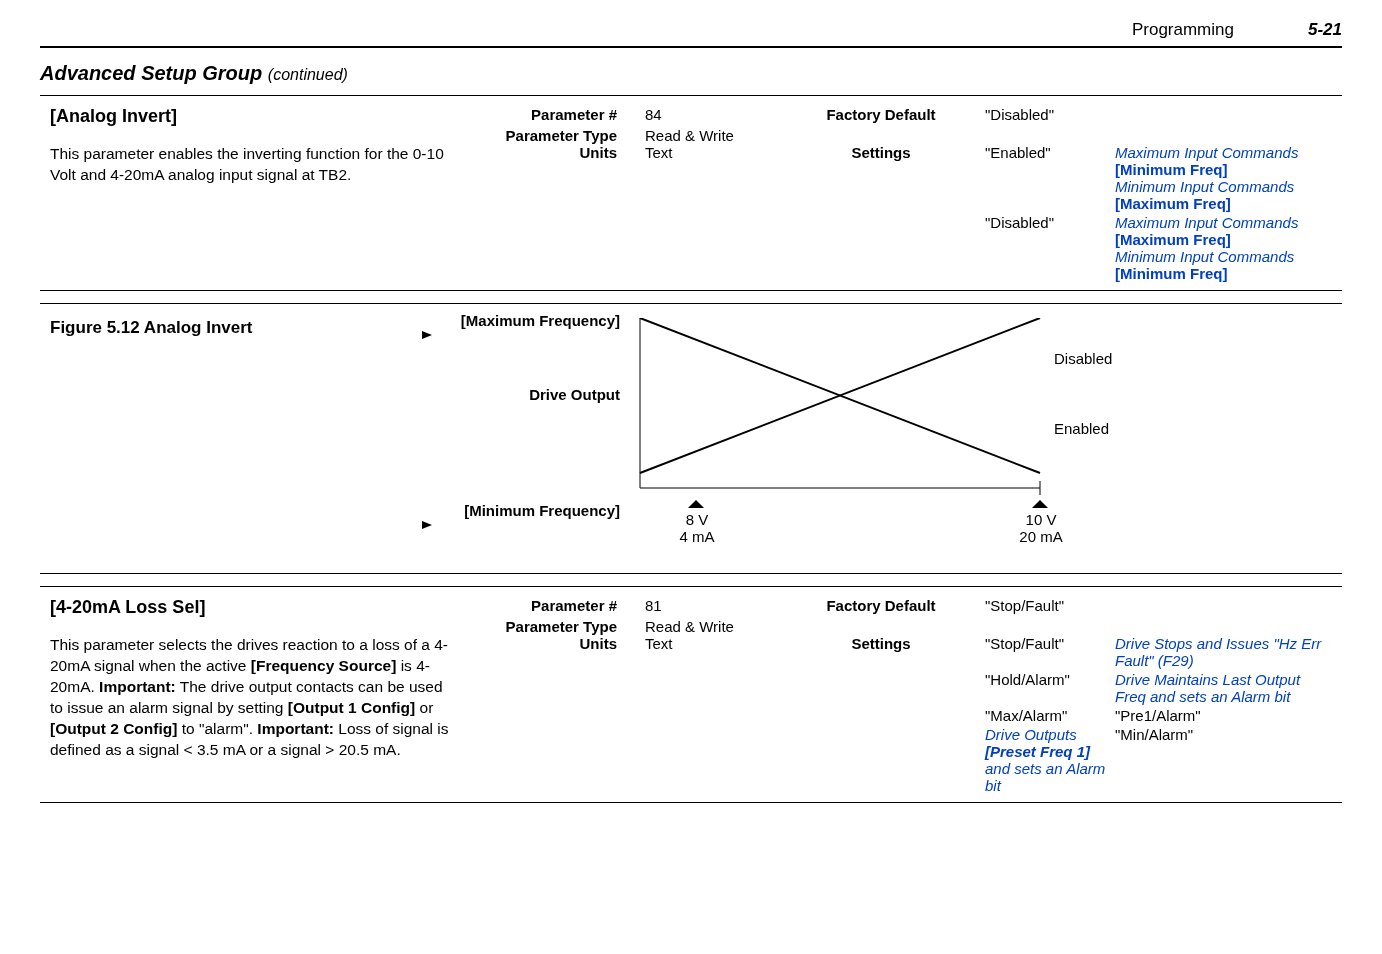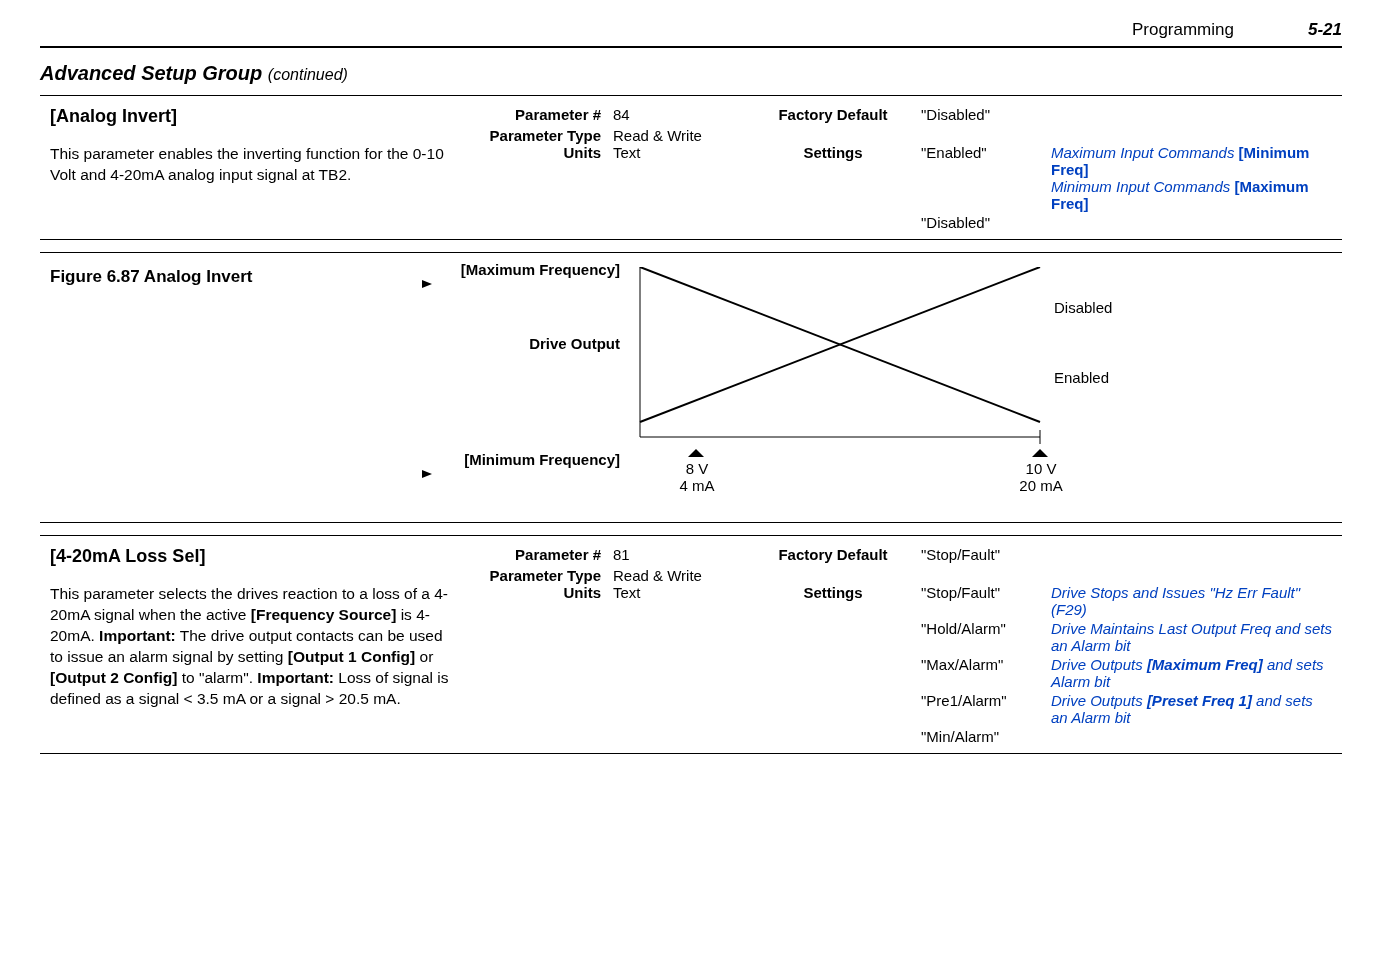--- a/index.html
+++ b/index.html
@@ -38,21 +38,21 @@
 
   .param-block {
     padding: 0 10px;
     margin-top: 10px;
     margin-bottom: 8px;
   }
   .param-row {
     display: grid;
     grid-template-columns: 400px 155px 140px 160px 130px auto;
     align-items: start;
-    column-gap: 4px;
+    column-gap: 20px;
   }
   .param-name { font-weight: bold; font-size: 18px; }
   .label-cell { text-align: right; font-weight: bold; padding-right: 8px; }
   .val-cell { }
   .fd-label { text-align: center; font-weight: bold; padding-right: 8px; }
   .fd-val { }
   .desc { font-size: 15.5px; line-height: 1.35; }
   .blue { color: #0040c0; font-style: italic; }
   .blue-bold { color: #0040c0; font-style: italic; font-weight: bold; }
   .settings-grid {
@@ -118,32 +118,36 @@
       <div class="val-cell">Text</div>
       <div class="fd-label">Settings</div>
       <div style="grid-column: span 2;">
         <div class="settings-grid">
           <div>"Enabled"</div>
           <div>
             <span class="blue">Maximum Input Commands </span><span class="blue bold-str" style="font-style:normal">[Minimum Freq]</span><br>
             <span class="blue">Minimum Input Commands </span><span class="blue bold-str" style="font-style:normal">[Maximum Freq]</span>
           </div>
           <div>"Disabled"</div>
+          <div>
+            <span class="blue">Maximum Input Commands </span><span class="blue bold-str" style="font-style:normal">[Maximum Freq]</span><br>
+            <span class="blue">Minimum Input Commands </span><span class="blue bold-str" style="font-style:normal">[Minimum Freq]</span>
+          </div>
         </div>
       </div>
     </div>
 
   </div>
   <div class="thin-hr"></div>
 
   <div style="height:12px"></div>
   <div class="thin-hr"></div>
 
   <div class="fig-container">
-    <div class="fig-title">Figure 6.87  Analog Invert</div>
+    <div class="fig-title">Figure 5.12  Analog Invert</div>
     <div class="svg-wrap">
       <div class="svg-text" style="left:-30px; top:-6px; width:200px; text-align:right;">
         <span class="bold-str">[Maximum Frequency]</span>
         <svg width="14" height="12" style="vertical-align:middle">
             <polygon points="2,2 12,6 2,10" fill="#000"></polygon>
           </svg>
       </div>
       <div class="svg-text" style="left:-30px; top:68px; width:200px; text-align:right;">
         <span class="bold-str">Drive Output</span>
       </div>
@@ -216,23 +220,20 @@
       <div class="fd-label">Settings</div>
       <div style="grid-column: span 2;">
         <div class="settings-grid">
           <div>"Stop/Fault"</div>
           <div class="blue">Drive Stops and Issues "Hz Err Fault" (F29)</div>
 
           <div>"Hold/Alarm"</div>
           <div class="blue">Drive Maintains Last Output Freq and sets an Alarm bit</div>
 
           <div>"Max/Alarm"</div>
-          <div>
-            <span class="blue">Drive Outputs </span><span class="blue-bold" style="font-style:italic">[Maximum Freq]</span><span class="blue"> and sets Alarm bit</span>
-          </div>
 
           <div>"Pre1/Alarm"</div>
           <div>
             <span class="blue">Drive Outputs </span><span class="blue-bold" style="font-style:italic">[Preset Freq 1]</span><span class="blue"> and sets an Alarm bit</span>
           </div>
 
           <div>"Min/Alarm"</div>
         </div>
       </div>
     </div>

